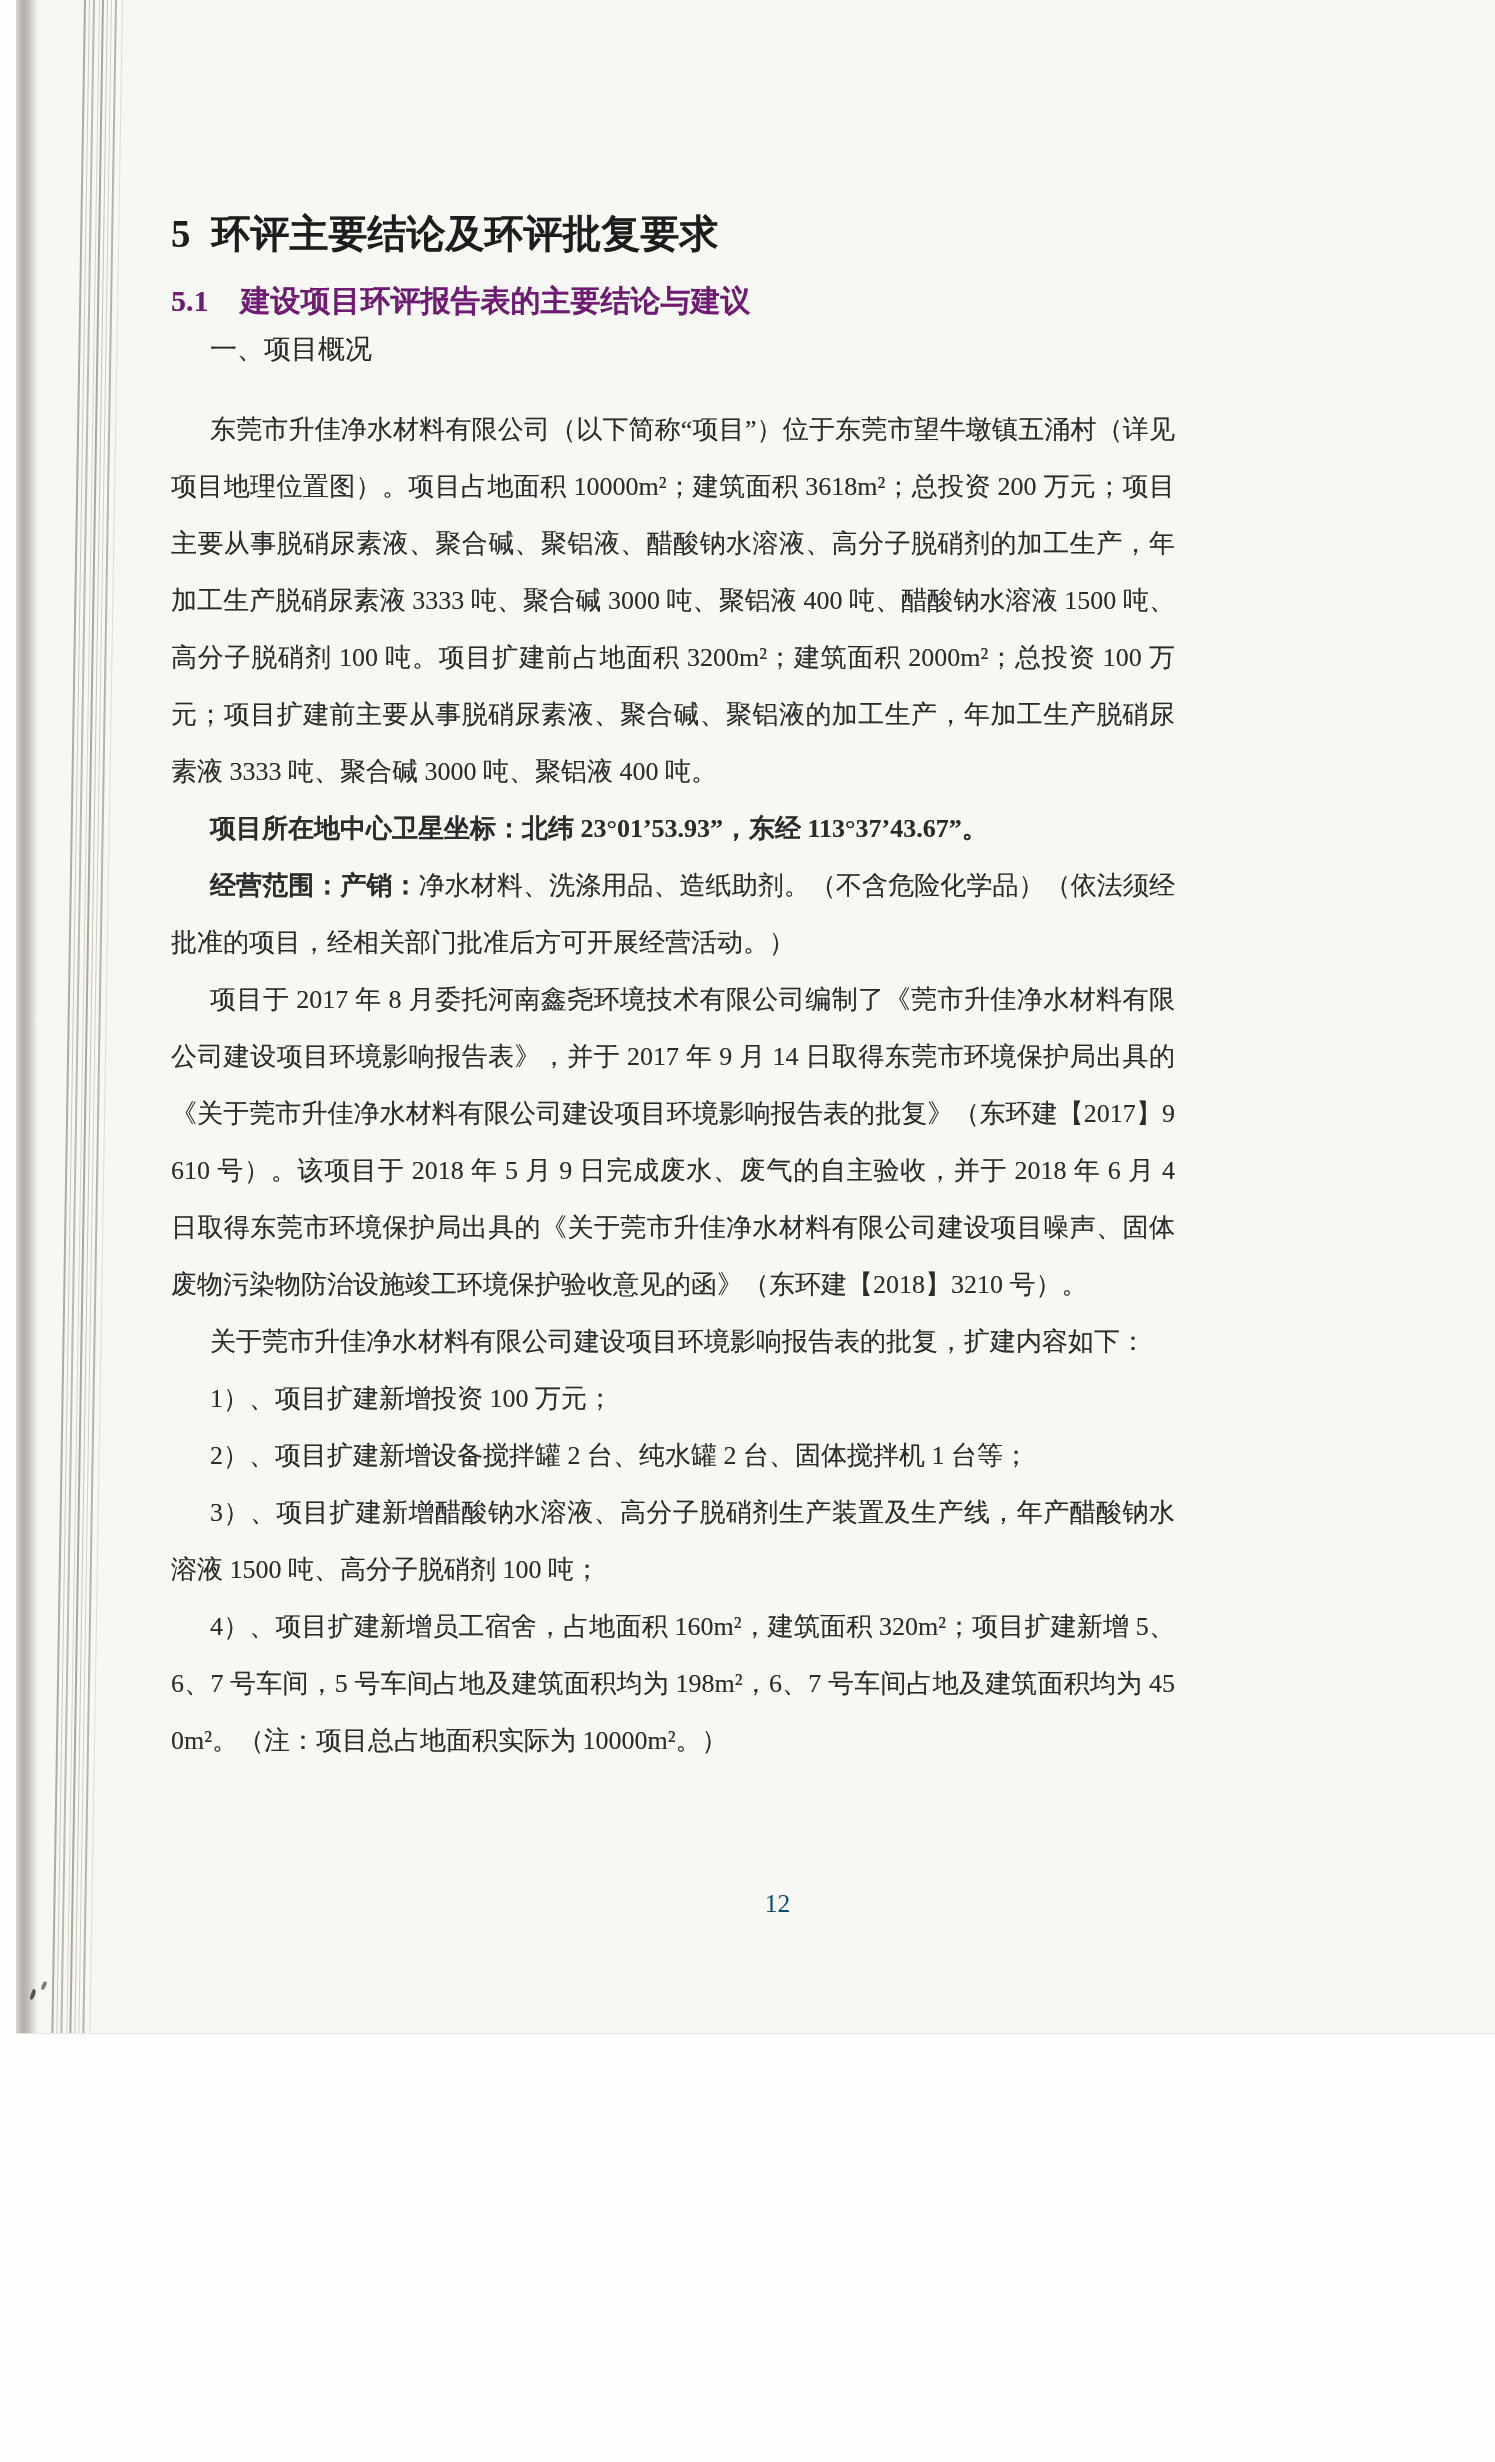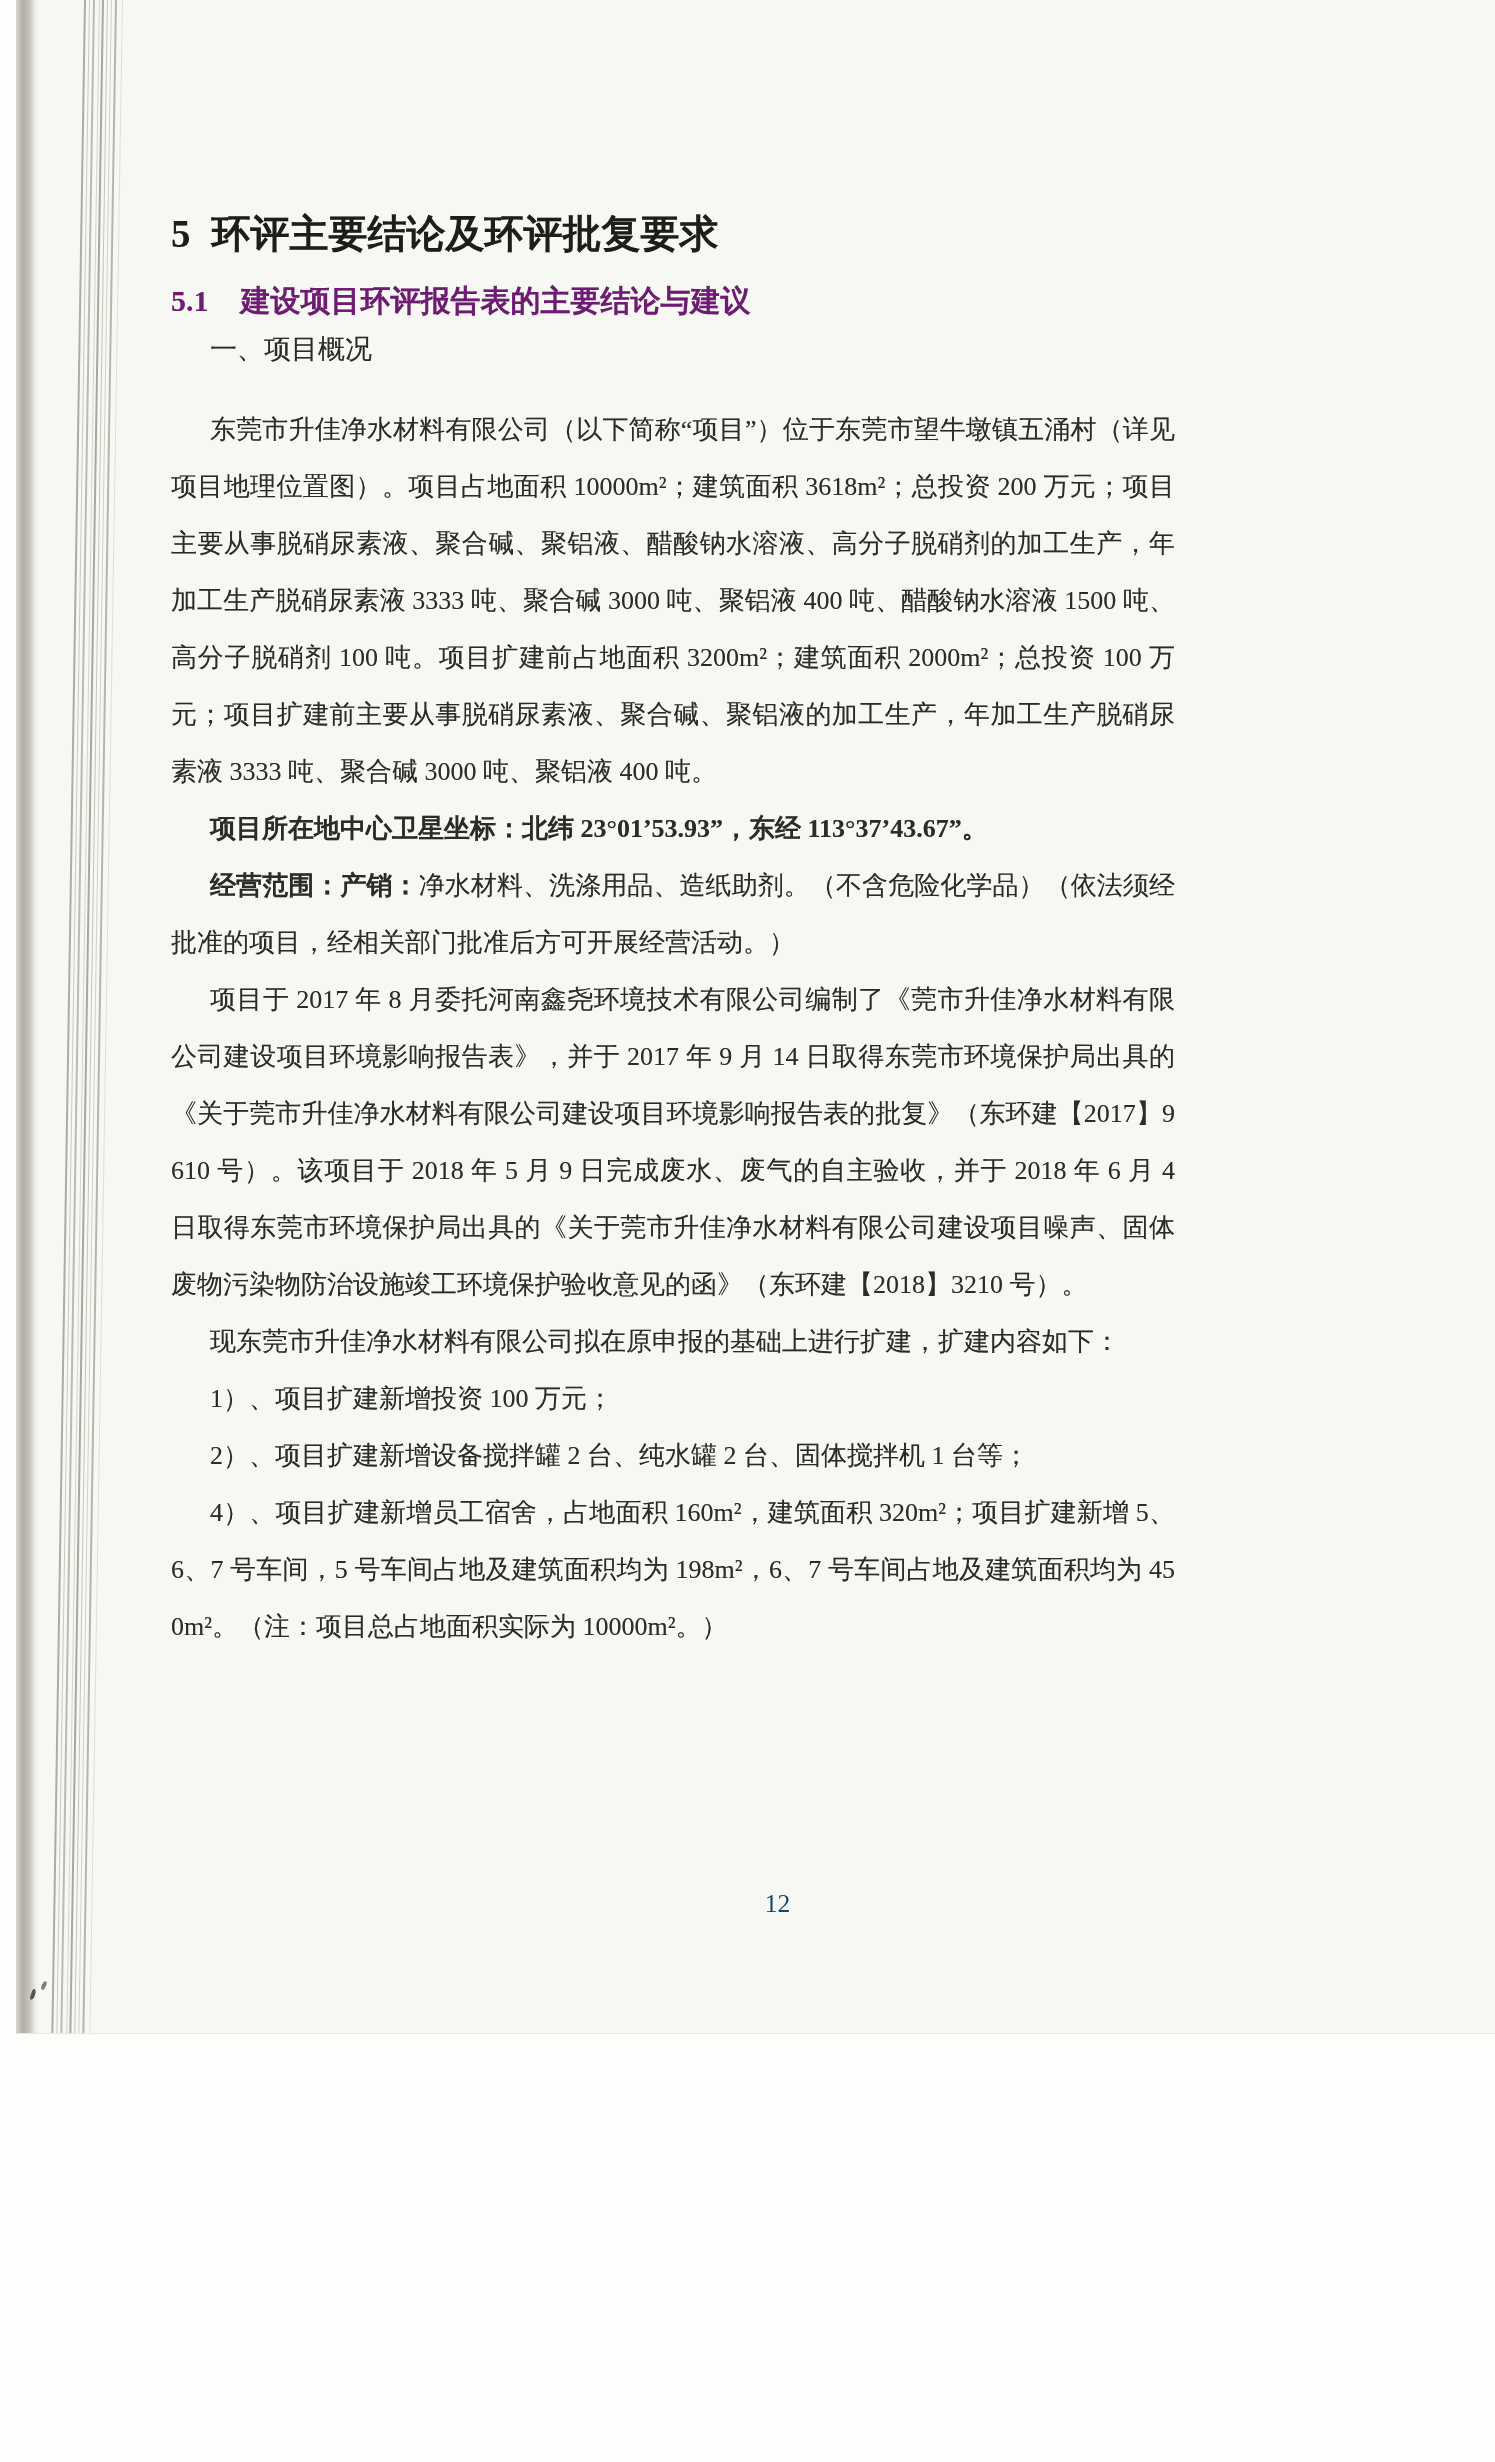--- a/index.html
+++ b/index.html
@@ -125,24 +125,25 @@
     <h3>一、项目概况</h3>
 
     <p class="body first">东莞市升佳净水材料有限公司（以下简称“项目”）位于东莞市望牛墩镇五涌村（详见项目地理位置图）。项目占地面积 10000m²；建筑面积 3618m²；总投资 200 万元；项目主要从事脱硝尿素液、聚合碱、聚铝液、醋酸钠水溶液、高分子脱硝剂的加工生产，年加工生产脱硝尿素液 3333 吨、聚合碱 3000 吨、聚铝液 400 吨、醋酸钠水溶液 1500 吨、高分子脱硝剂 100 吨。项目扩建前占地面积 3200m²；建筑面积 2000m²；总投资 100 万元；项目扩建前主要从事脱硝尿素液、聚合碱、聚铝液的加工生产，年加工生产脱硝尿素液 3333 吨、聚合碱 3000 吨、聚铝液 400 吨。</p>
 
     <p class="body bold">项目所在地中心卫星坐标：北纬 23°01’53.93”，东经 113°37’43.67”。</p>
 
     <p class="body"><span class="bold">经营范围：产销：</span><span>净水材料、洗涤用品、造纸助剂。（不含危险化学品）（依法须经批准的项目，经相关部门批准后方可开展经营活动。）</span></p>
 
     <p class="body">项目于 2017 年 8 月委托河南鑫尧环境技术有限公司编制了《莞市升佳净水材料有限公司建设项目环境影响报告表》，并于 2017 年 9 月 14 日取得东莞市环境保护局出具的《关于莞市升佳净水材料有限公司建设项目环境影响报告表的批复》（东环建【2017】9610 号）。该项目于 2018 年 5 月 9 日完成废水、废气的自主验收，并于 2018 年 6 月 4 日取得东莞市环境保护局出具的《关于莞市升佳净水材料有限公司建设项目噪声、固体废物污染物防治设施竣工环境保护验收意见的函》（东环建【2018】3210 号）。</p>
 
-    <p class="body">现东莞市升佳净水材料有限公司拟在原申报的基础上进行扩建，扩建内容如下：</p>
+    <p class="body">关于莞市升佳净水材料有限公司建设项目环境影响报告表的批复，扩建内容如下：</p>
 
     <p class="body">1）、项目扩建新增投资 100 万元；</p>
     <p class="body">2）、项目扩建新增设备搅拌罐 2 台、纯水罐 2 台、固体搅拌机 1 台等；</p>
+    <p class="body">3）、项目扩建新增醋酸钠水溶液、高分子脱硝剂生产装置及生产线，年产醋酸钠水溶液 1500 吨、高分子脱硝剂 100 吨；</p>
     <p class="body">4）、项目扩建新增员工宿舍，占地面积 160m²，建筑面积 320m²；项目扩建新增 5、6、7 号车间，5 号车间占地及建筑面积均为 198m²，6、7 号车间占地及建筑面积均为 450m²。（注：项目总占地面积实际为 10000m²。）</p>
 
   </div>
 
   <div class="speck1"></div>
   <div class="speck2"></div>
 
   <div class="page-number">12</div>
 </div>
 

